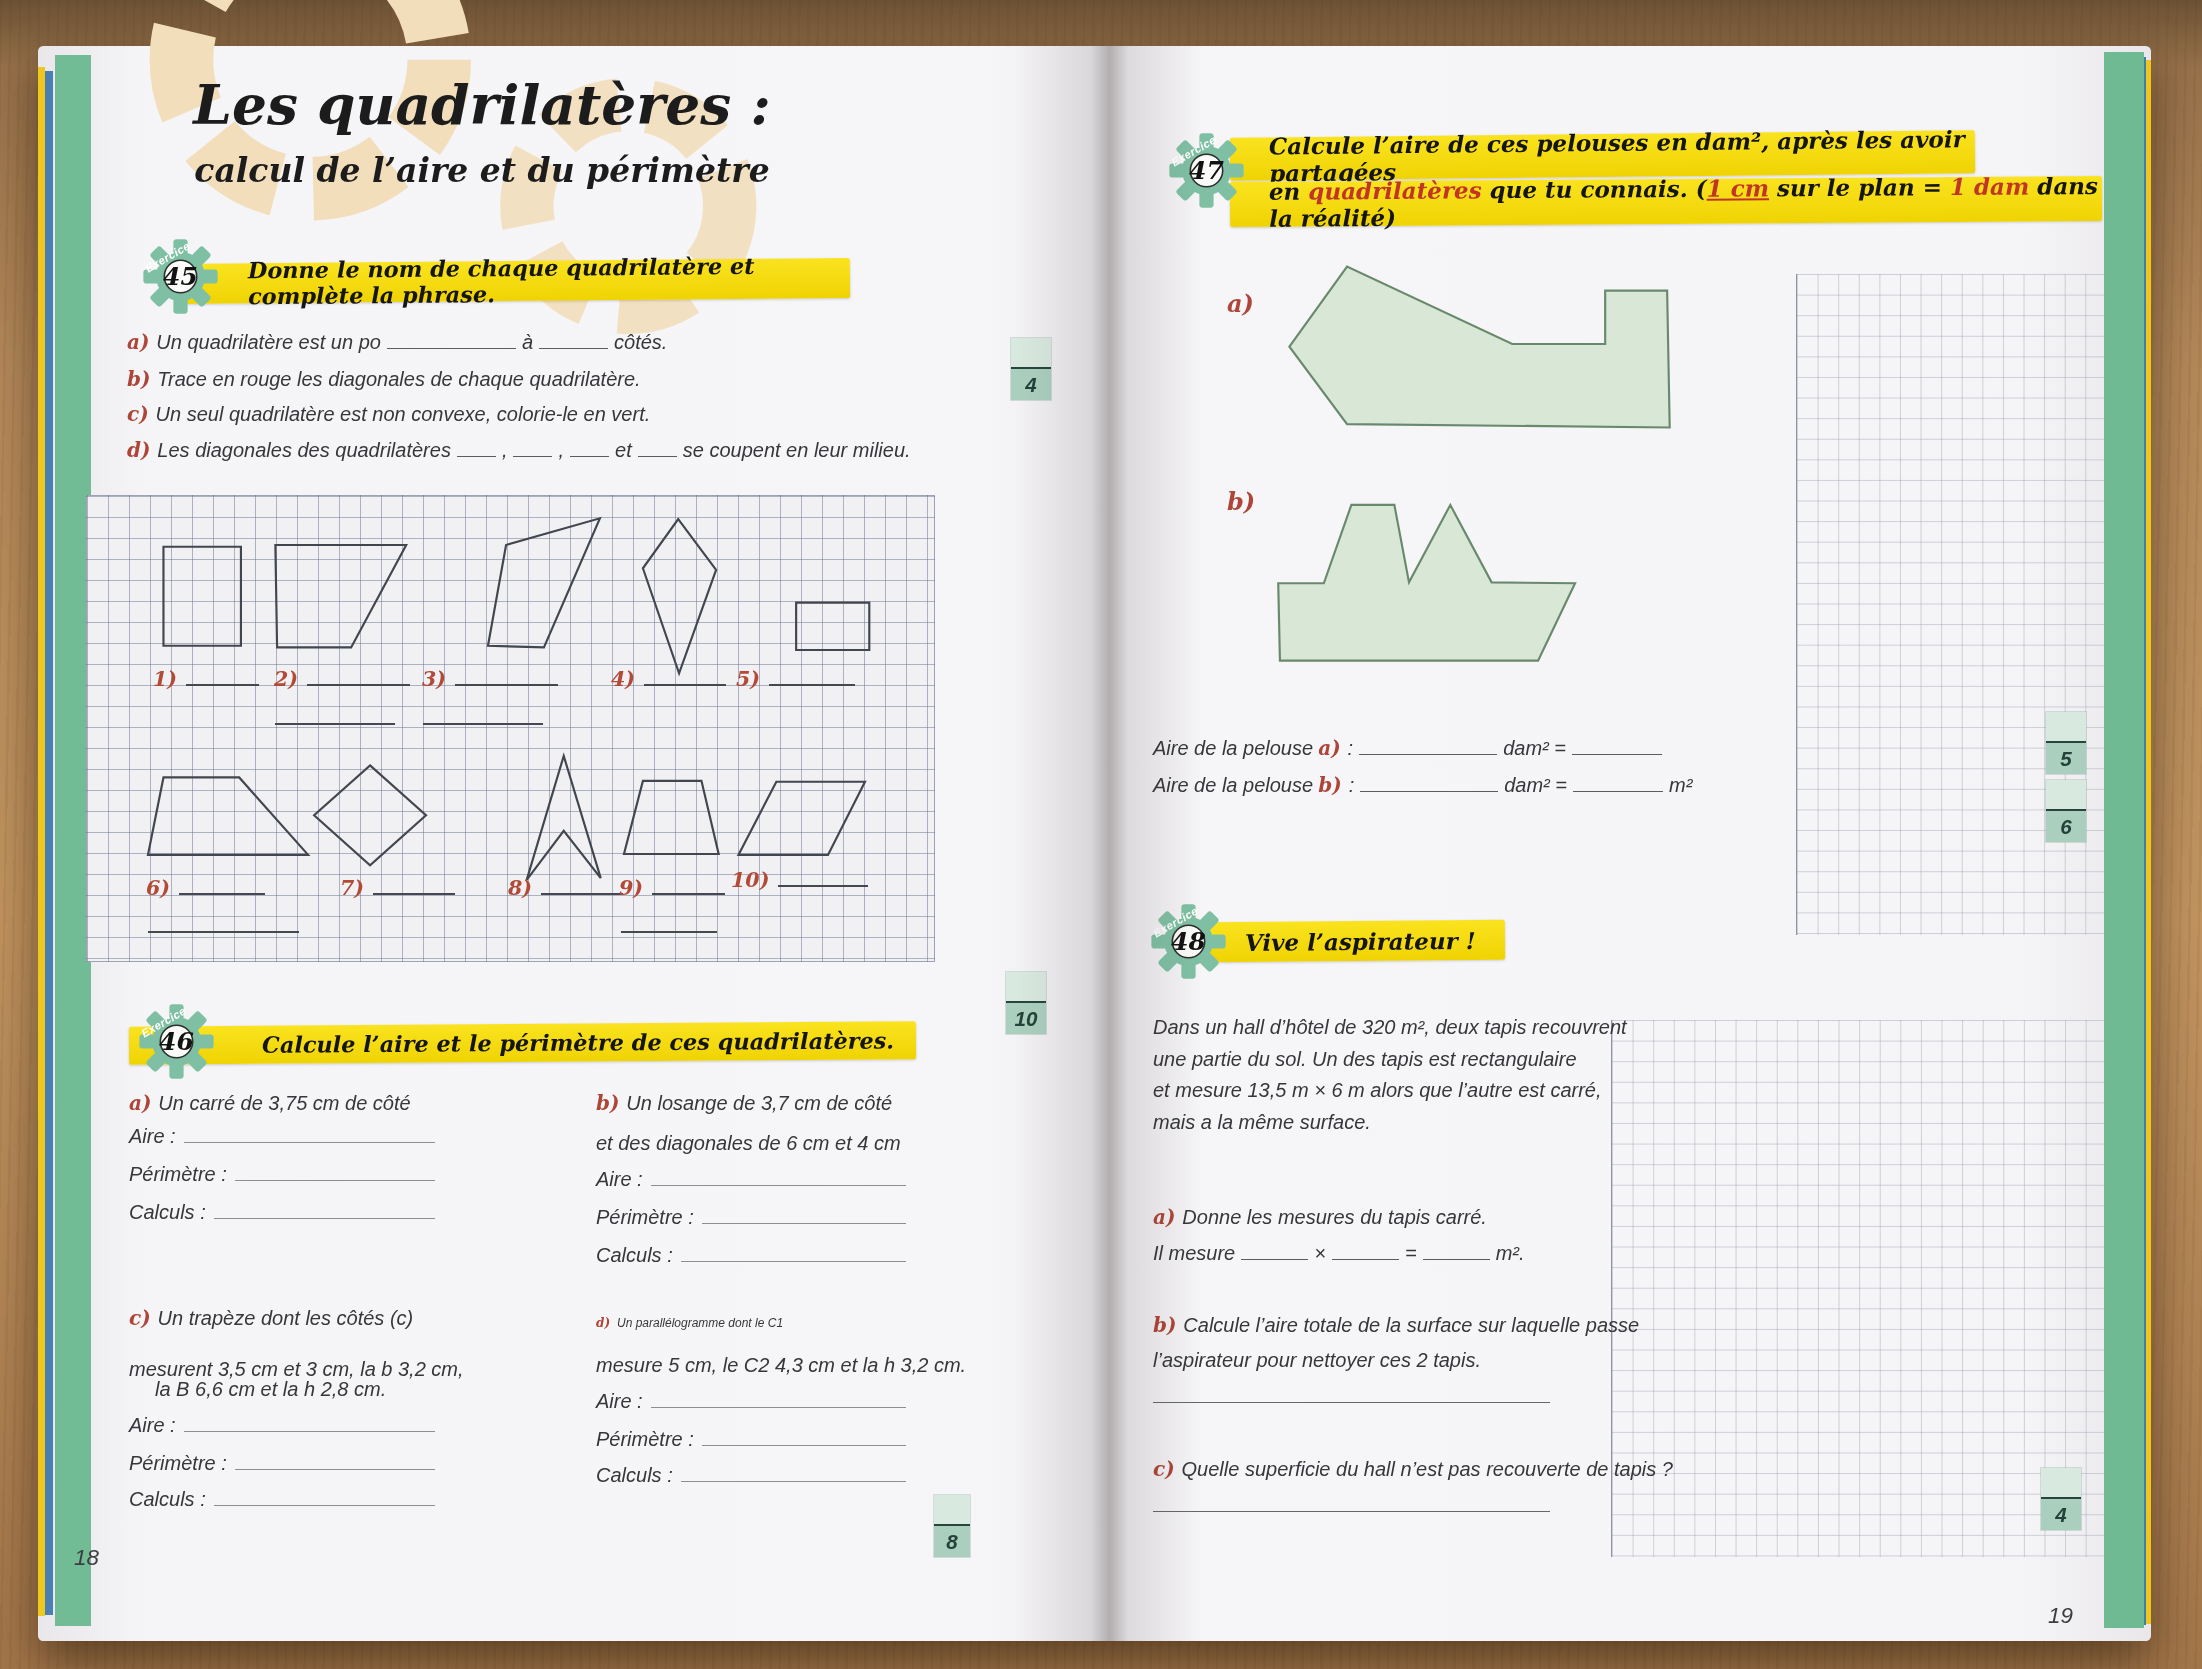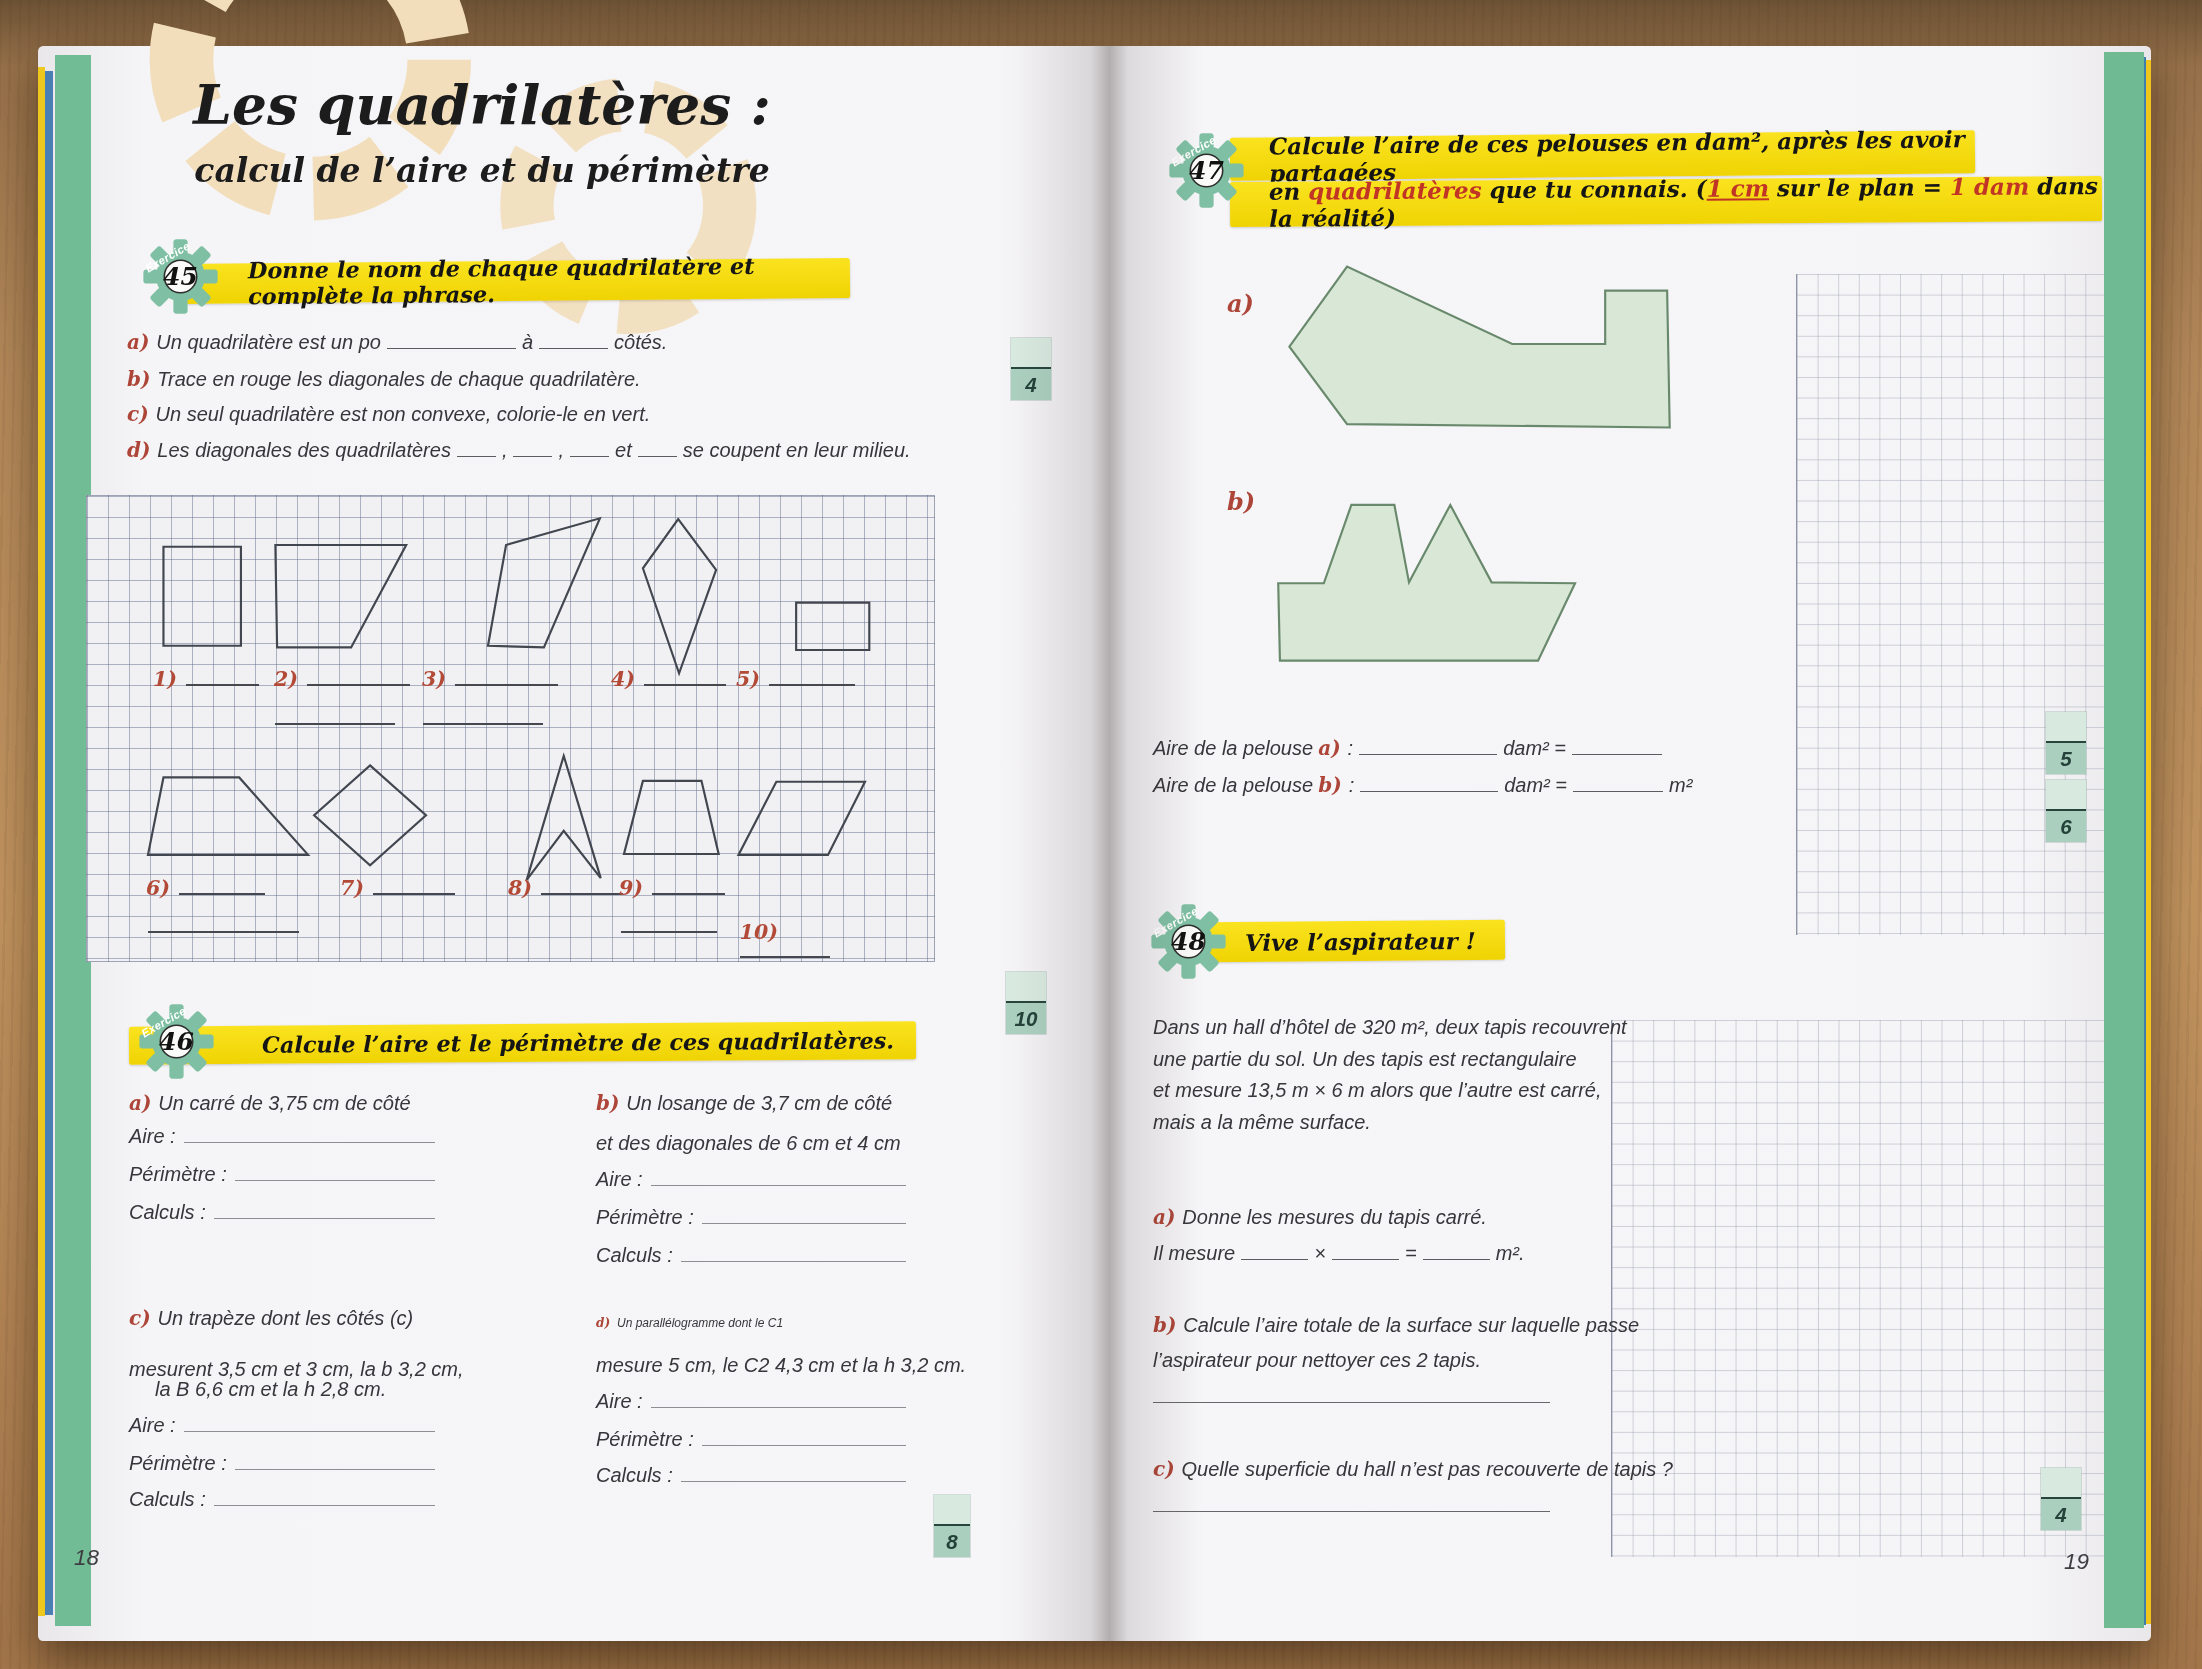--- a/index.html
+++ b/index.html
@@ -164,21 +164,21 @@
       <span class="sline" style="width:82px;"></span>
     </div>
   <div class="abs shape-label" style="left:508px;top:876px;">
       <span class="slabel">8)</span>
       <span class="sline" style="width:82px;"></span>
     </div>
   <div class="abs shape-label" style="left:619px;top:876px;">
       <span class="slabel">9)</span>
       <span class="sline" style="width:73px;"></span>
     </div>
-  <div class="abs shape-label" style="left:731px;top:920px;flex-direction:column;">
+  <div class="abs shape-label" style="left:731px;top:868px;">
       <span class="slabel">10)</span>
       <span class="sline" style="width:90px;"></span>
     </div>
   <div class="abs sline2" style="left:148px;top:931px;width:151px;"></div>
   <div class="abs sline2" style="left:621px;top:931px;width:96px;"></div>
 
   <div class="abs score" style="left:1006px;top:972px;">
     <div class="score-top"></div>
     <div class="score-bot">10</div>
   </div>
@@ -399,17 +399,17 @@
     <span class="rlab">c)</span>
     <span>Quelle superficie du hall n’est pas recouverte de tapis ?</span>
   </div>
   <div class="abs aline" style="left:1153px;top:1511px;width:397px;"></div>
 
   <div class="abs score" style="left:2041px;top:1468px;">
     <div class="score-top"></div>
     <div class="score-bot">4</div>
   </div>
 
-  <div class="abs itxt" style="left:2048px;top:1549px;font-size:22.4px;color:#3e3e42;z-index:6;margin-left:16px;">19</div>
+  <div class="abs itxt" style="left:2048px;top:1603px;font-size:22.4px;color:#3e3e42;z-index:6;">19</div>
 
   <div id="spine" class="abs"></div>
 </div>
 
 
 </body></html>

